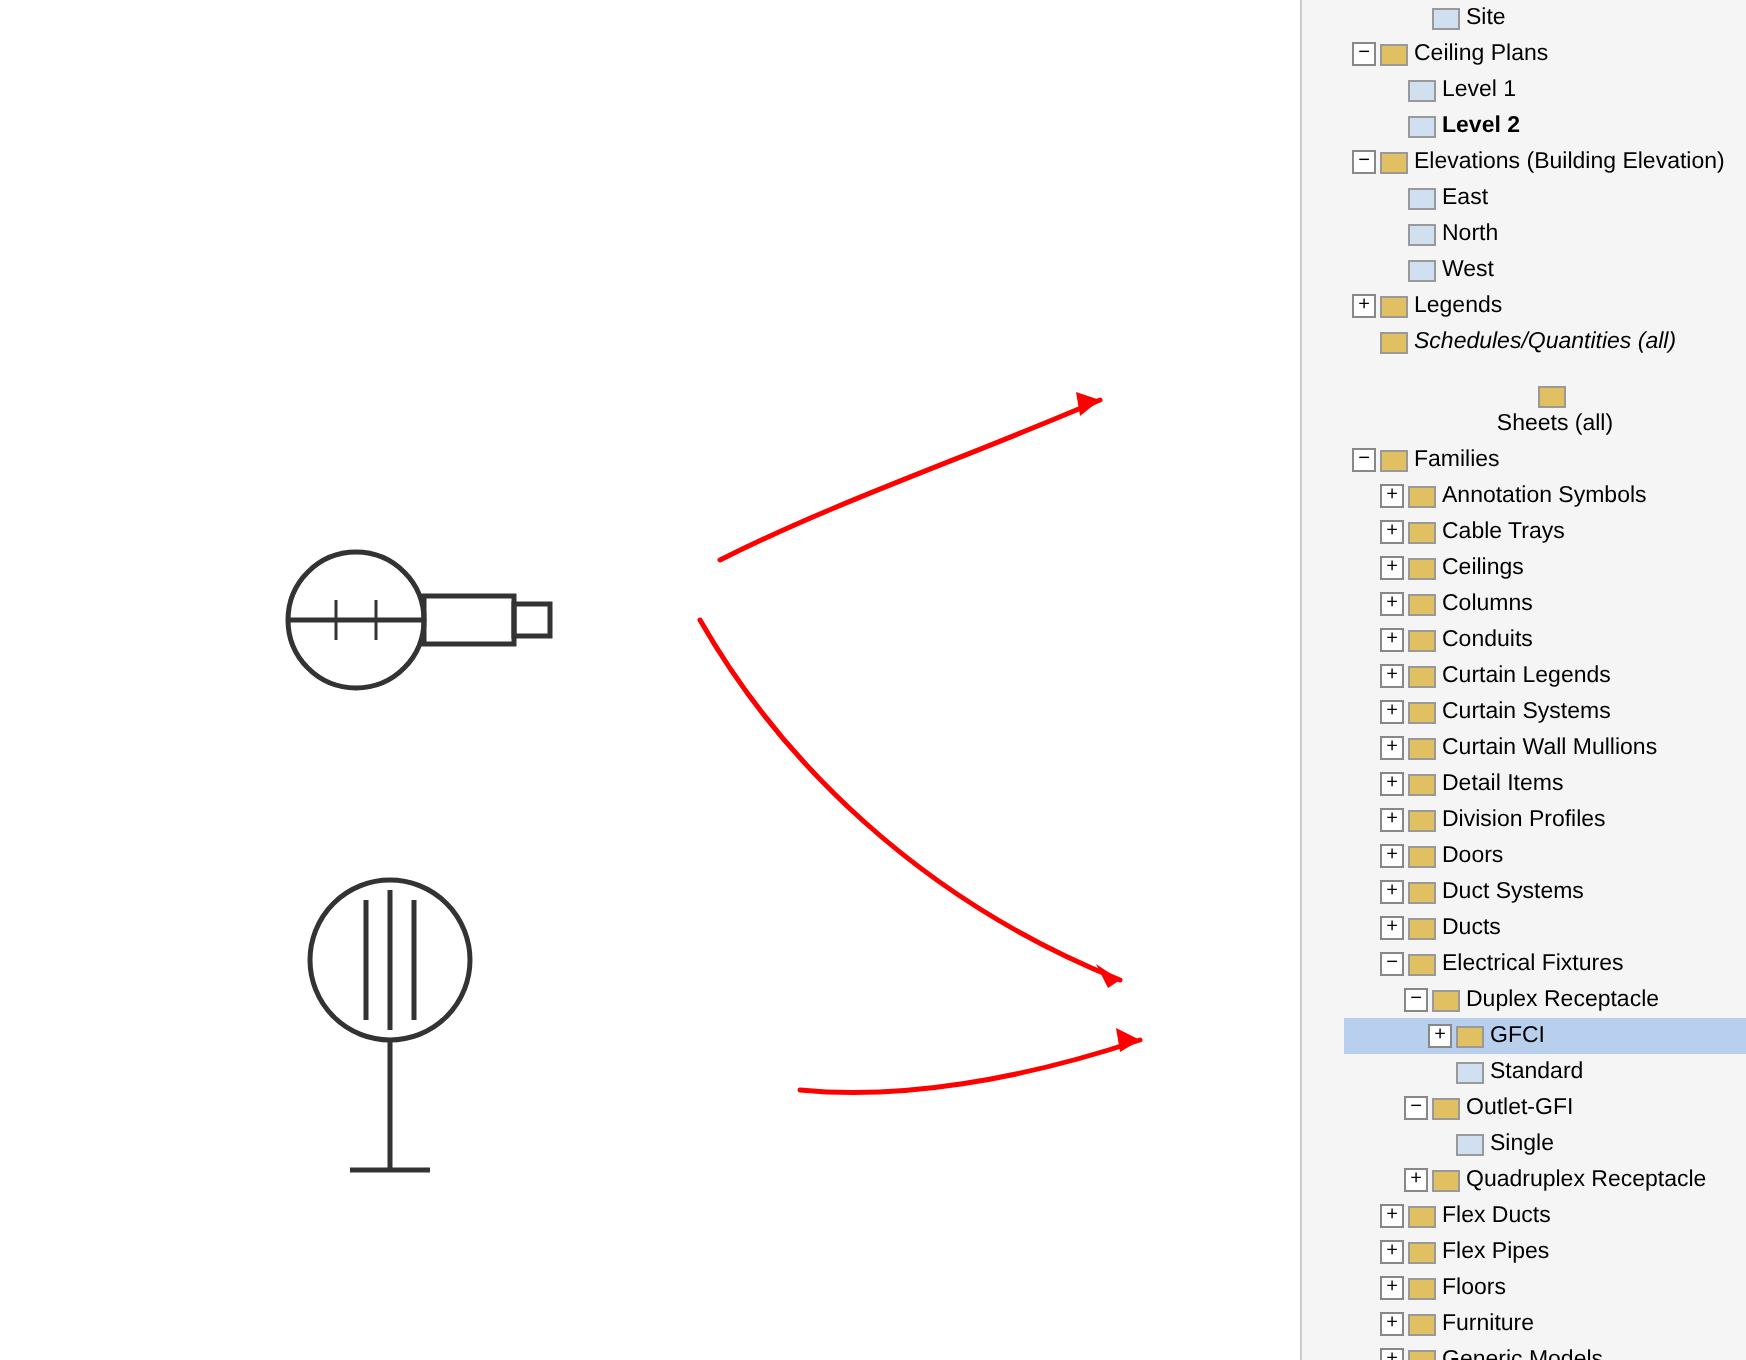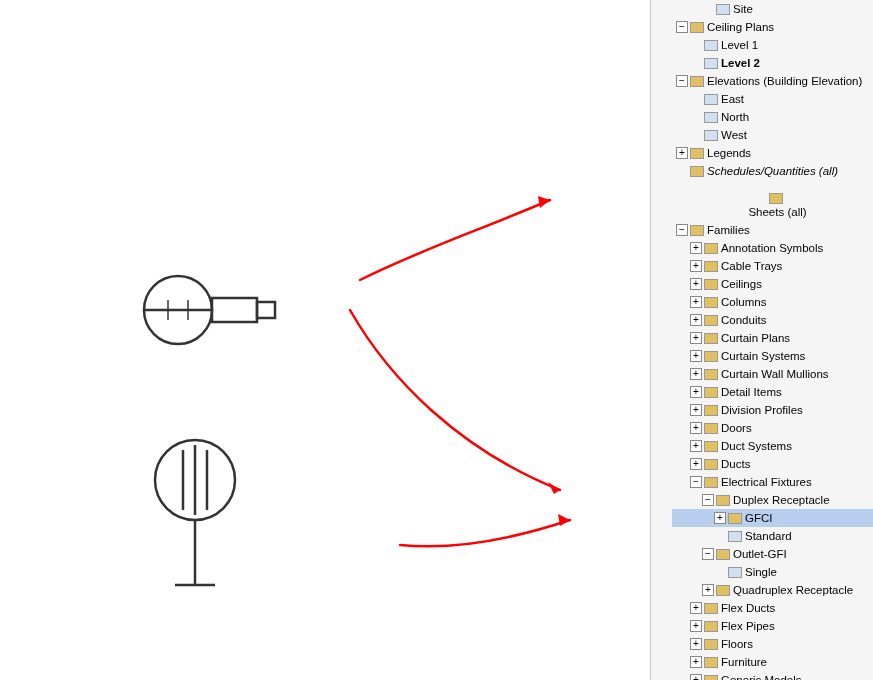--- a/index.html
+++ b/index.html
@@ -326,21 +326,21 @@
           <span class="item-label">Columns</span>
         </div>
         <div class="tree-item" style="padding-left: 18px;">
           <span class="expand-icon">+</span>
           <span style="display: inline-block; width: 14px; height: 11px; background: rgb(224, 192, 96); border: 1px solid rgb(153, 153, 153); margin-right: 3px; flex-shrink: 0; vertical-align: middle;"></span>
           <span class="item-label">Conduits</span>
         </div>
         <div class="tree-item" style="padding-left: 18px;">
           <span class="expand-icon">+</span>
           <span style="display: inline-block; width: 14px; height: 11px; background: rgb(224, 192, 96); border: 1px solid rgb(153, 153, 153); margin-right: 3px; flex-shrink: 0; vertical-align: middle;"></span>
-          <span class="item-label">Curtain Plans</span>
+          <span class="item-label">Curtain Legends</span>
         </div>
         <div class="tree-item" style="padding-left: 18px;">
           <span class="expand-icon">+</span>
           <span style="display: inline-block; width: 14px; height: 11px; background: rgb(224, 192, 96); border: 1px solid rgb(153, 153, 153); margin-right: 3px; flex-shrink: 0; vertical-align: middle;"></span>
           <span class="item-label">Curtain Systems</span>
         </div>
         <div class="tree-item" style="padding-left: 18px;">
           <span class="expand-icon">+</span>
           <span style="display: inline-block; width: 14px; height: 11px; background: rgb(224, 192, 96); border: 1px solid rgb(153, 153, 153); margin-right: 3px; flex-shrink: 0; vertical-align: middle;"></span>
           <span class="item-label">Curtain Wall Mullions</span>

